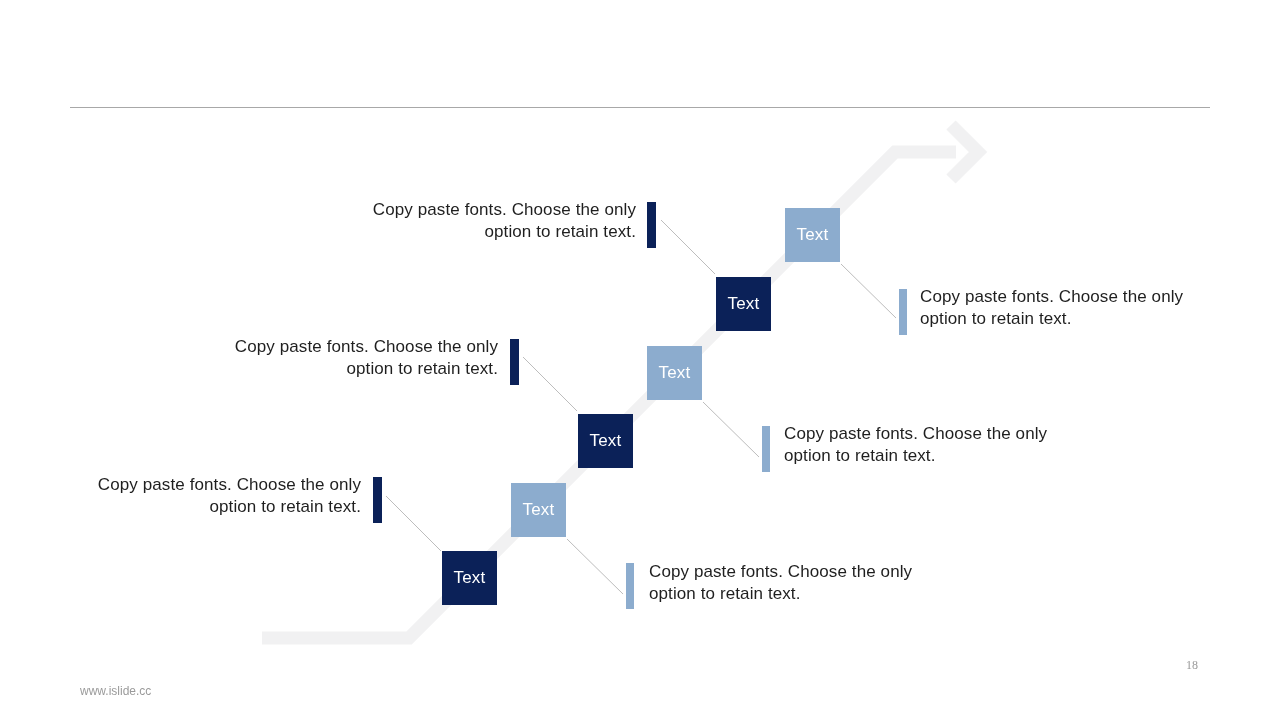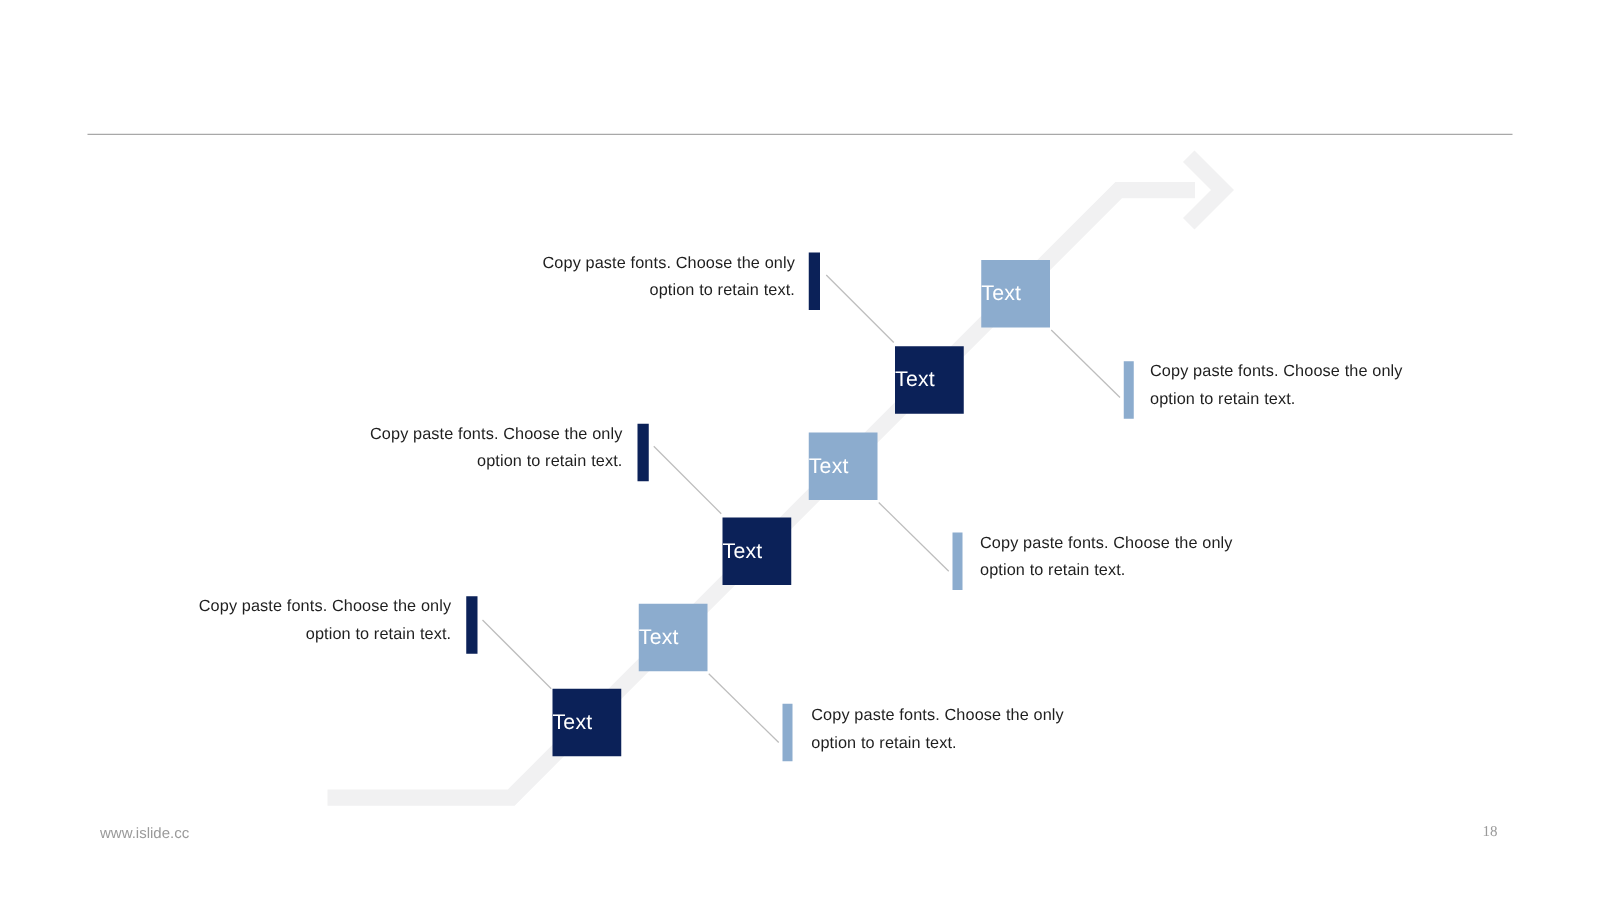--- a/index.html
+++ b/index.html
@@ -4,36 +4,36 @@
 <style>
   html,body{margin:0;padding:0;background:#ffffff;}
   .stage{
     position:relative;width:1280px;height:720px;background:#ffffff;
     font-family:"Liberation Sans",sans-serif;overflow:hidden;
   }
   .art{position:absolute;left:0;top:0;}
   .rule{position:absolute;left:70px;top:107px;width:1140px;height:1px;background:var(--rule);}
   .step-box{
     position:absolute;width:55px;height:54px;
-    display:flex;align-items:center;
+    display:flex;align-items:center;justify-content:center;
     font-size:17px;color:var(--boxlabel);letter-spacing:.2px;
   }
   .step-box.dark{background:var(--dark);}
   .step-box.light{background:var(--light);}
   .caption{
-    position:absolute;font-size:13px;line-height:22px;color:var(--ink);
+    position:absolute;font-size:17px;line-height:22px;color:var(--ink);
     white-space:nowrap;letter-spacing:.1px;
   }
   .caption.left{text-align:right;}
   .caption.right{text-align:left;}
   .cap-bar{position:absolute;height:46px;}
   .cap-bar.dark{width:9px;background:var(--dark);}
   .cap-bar.light{width:8px;background:var(--light);}
   .footer{position:absolute;font-size:12px;color:var(--muted);}
-  .footer-left{left:80px;top:659px;}
+  .footer-left{left:80px;top:684px;}
   .footer-right{right:82px;top:658px;font-family:Liberation Serif, serif;}
 </style>
 </head>
 <body>
 
 <div class="stage">
 
   <svg class="art" width="1280" height="720" viewBox="0 0 1280 720">
     <path d="M262 638 H409 L895 152 H956" fill="none" stroke="var(--arrow)" stroke-width="13" stroke-miterlimit="12"></path>
     <path d="M951 125 L978 152 L951 179" fill="none" stroke="var(--arrow)" stroke-width="13" stroke-miterlimit="12"></path>

